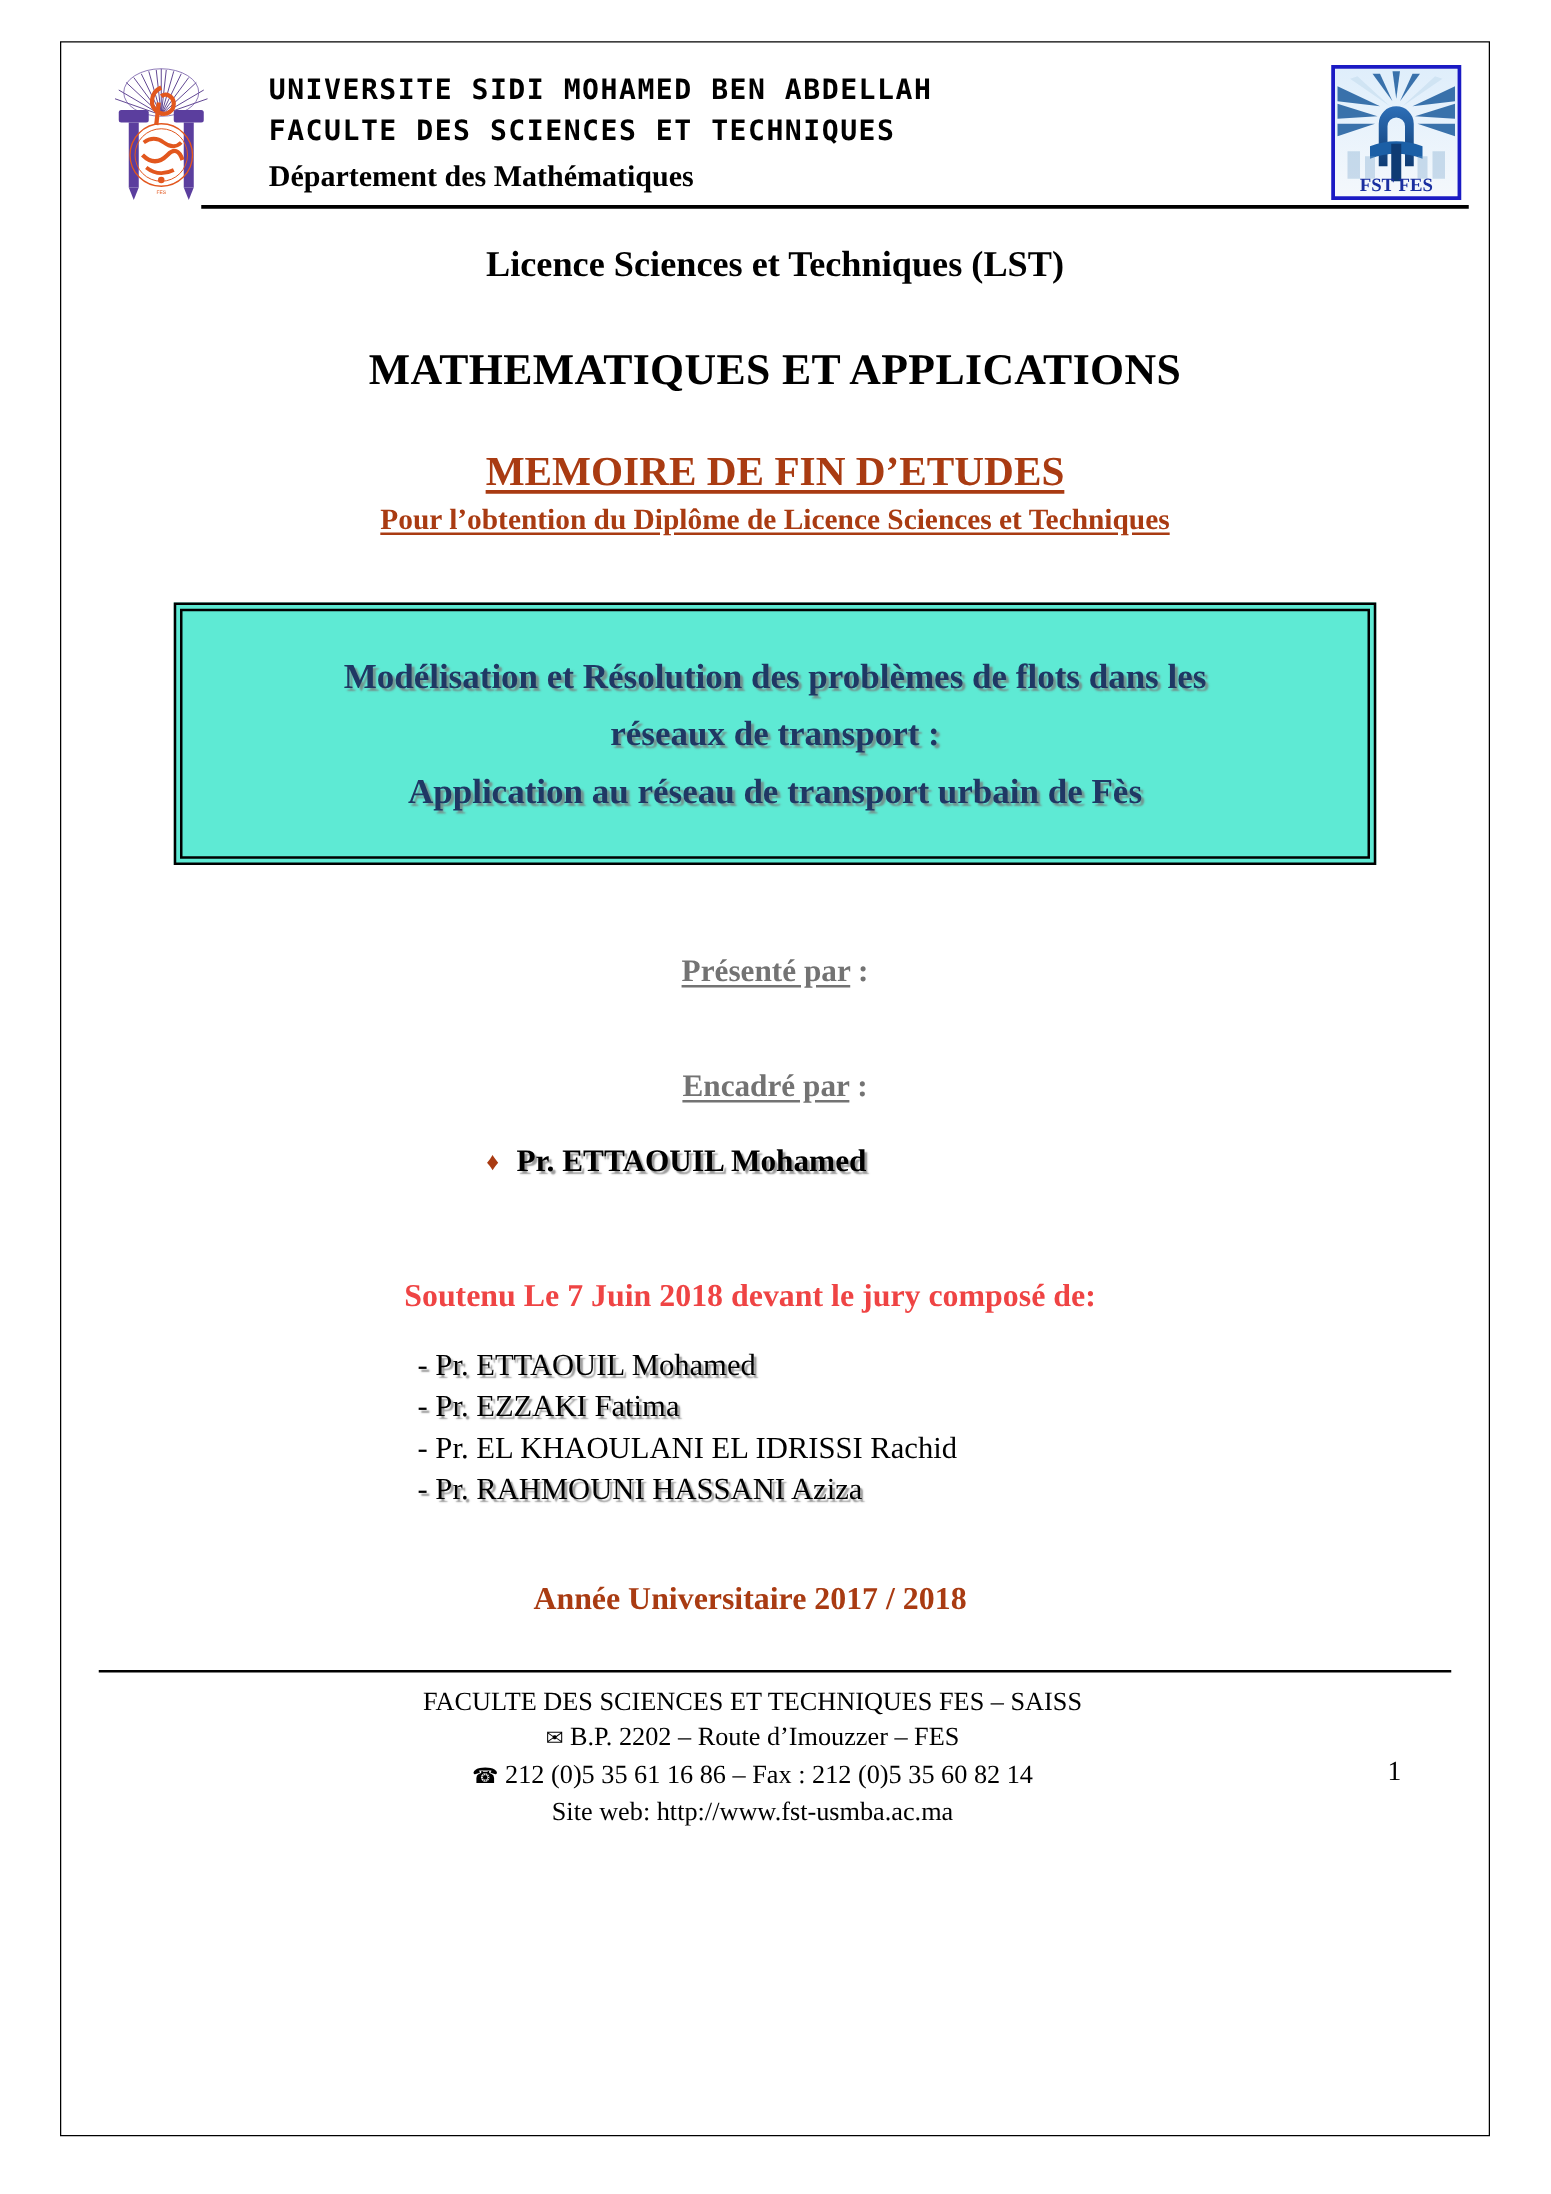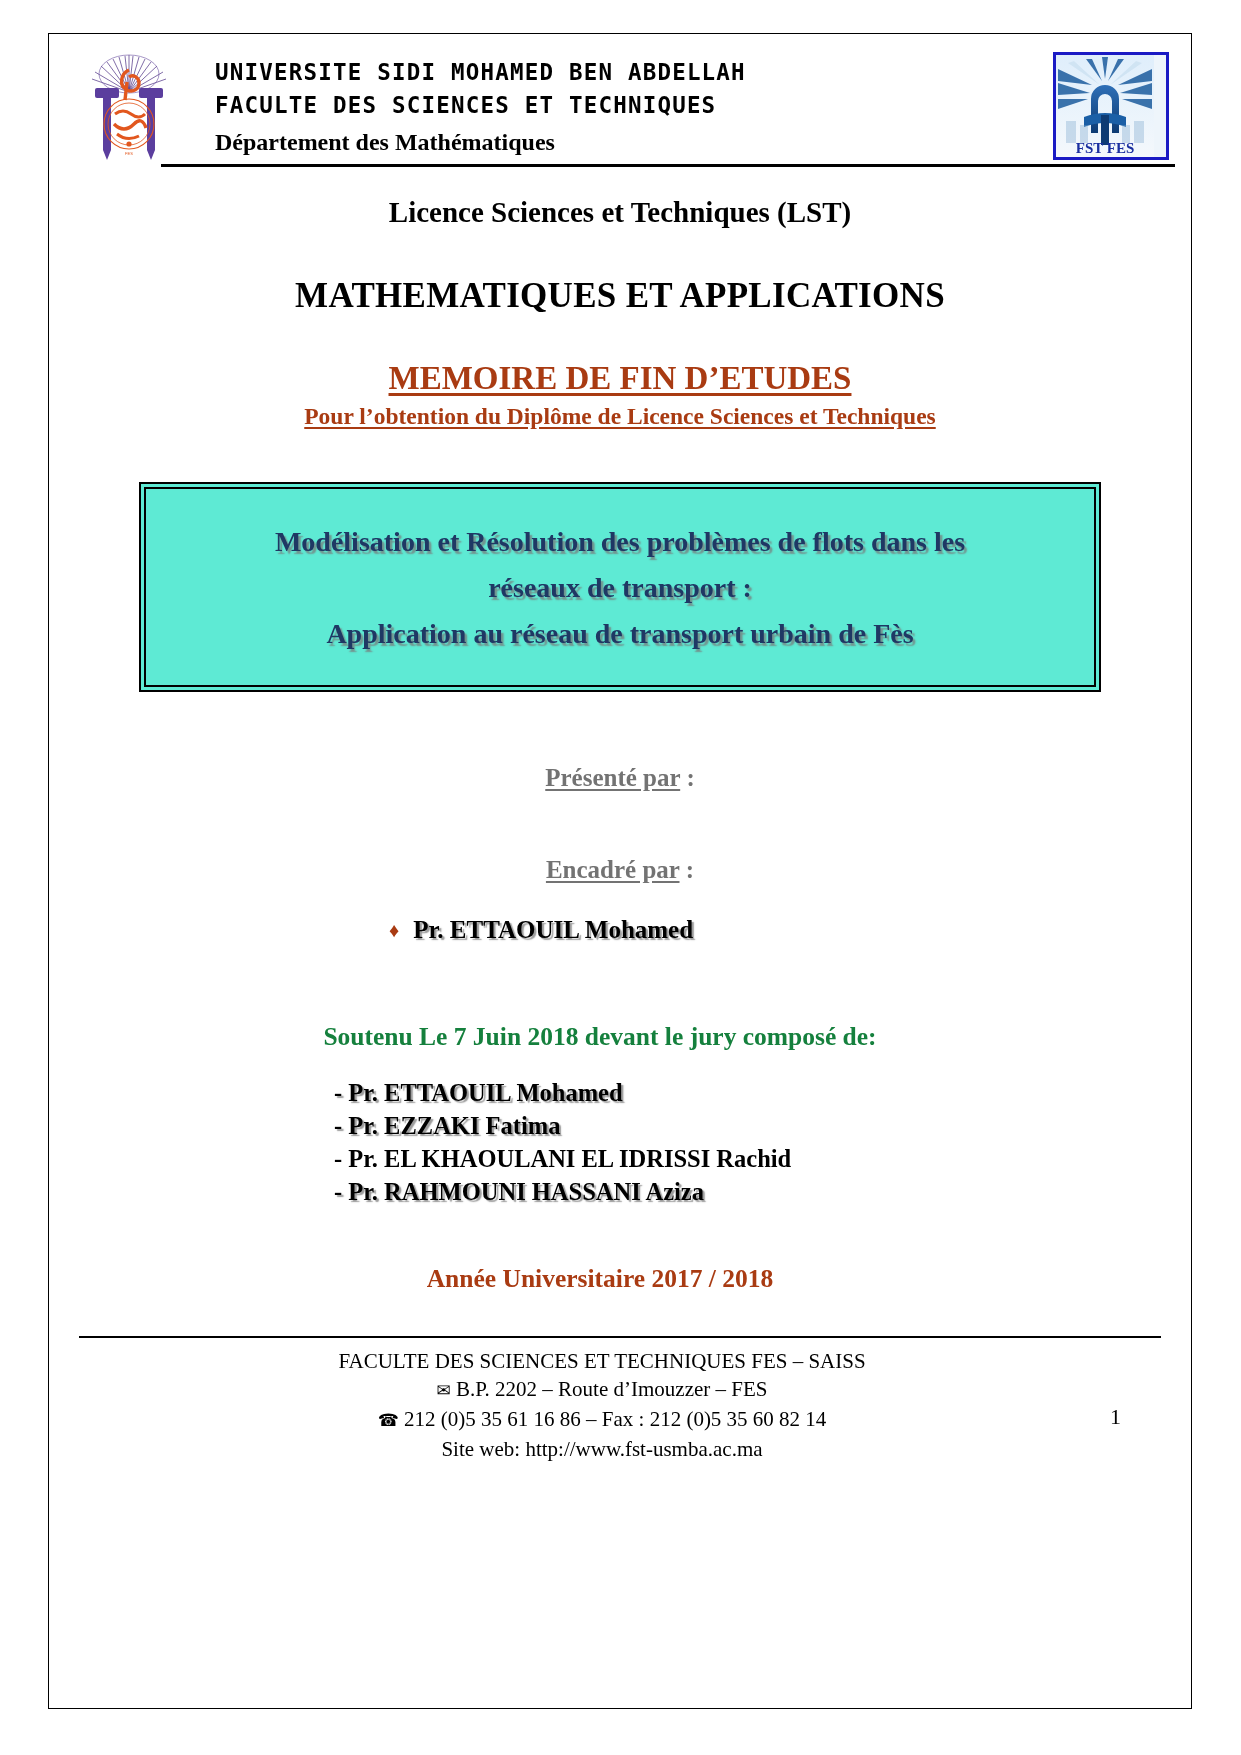--- a/index.html
+++ b/index.html
@@ -24,21 +24,21 @@
     position:relative;
     height:122px;
     margin:12px 16px 0 16px;
   }
   .logo-univ{
     position:absolute; left:16px; top:6px;
     width:96px; height:115px;
   }
   .logo-fst{
     position:absolute; right:6px; top:6px;
-    width:116px; height:108px;
+    width:104px; height:108px;
     border:3px solid #1A1AC4;
     background:#eef5fb;
     box-sizing:border-box;
   }
   .header-text{
     position:absolute;
     left:150px; right:140px; top:10px;
     text-align:left;
   }
   .hdr-line1, .hdr-line2{
@@ -150,29 +150,29 @@
     vertical-align:1px;
   }
   .encadre-wrap .person{padding-left:340px;}
 
   
   .soutenu{
     margin-top:78px;
     text-align:center;
     font-weight:bold;
     font-size:25.5px;
-    color:#15803d;
+    color:#ef4444;
     padding-right:40px;
   }
   .jury{
     margin-top:24px;
     padding-left:285px;
   }
   .jury div{
-    font-weight:bold;
+    font-weight:normal;
     font-size:24.5px;
     line-height:33px;
     color:#000;
   }
   .jury div.sh{
     text-shadow:2.2px 2.2px 1.2px rgba(130,130,130,.8);
   }
 
   .annee{
     margin-top:56px;

